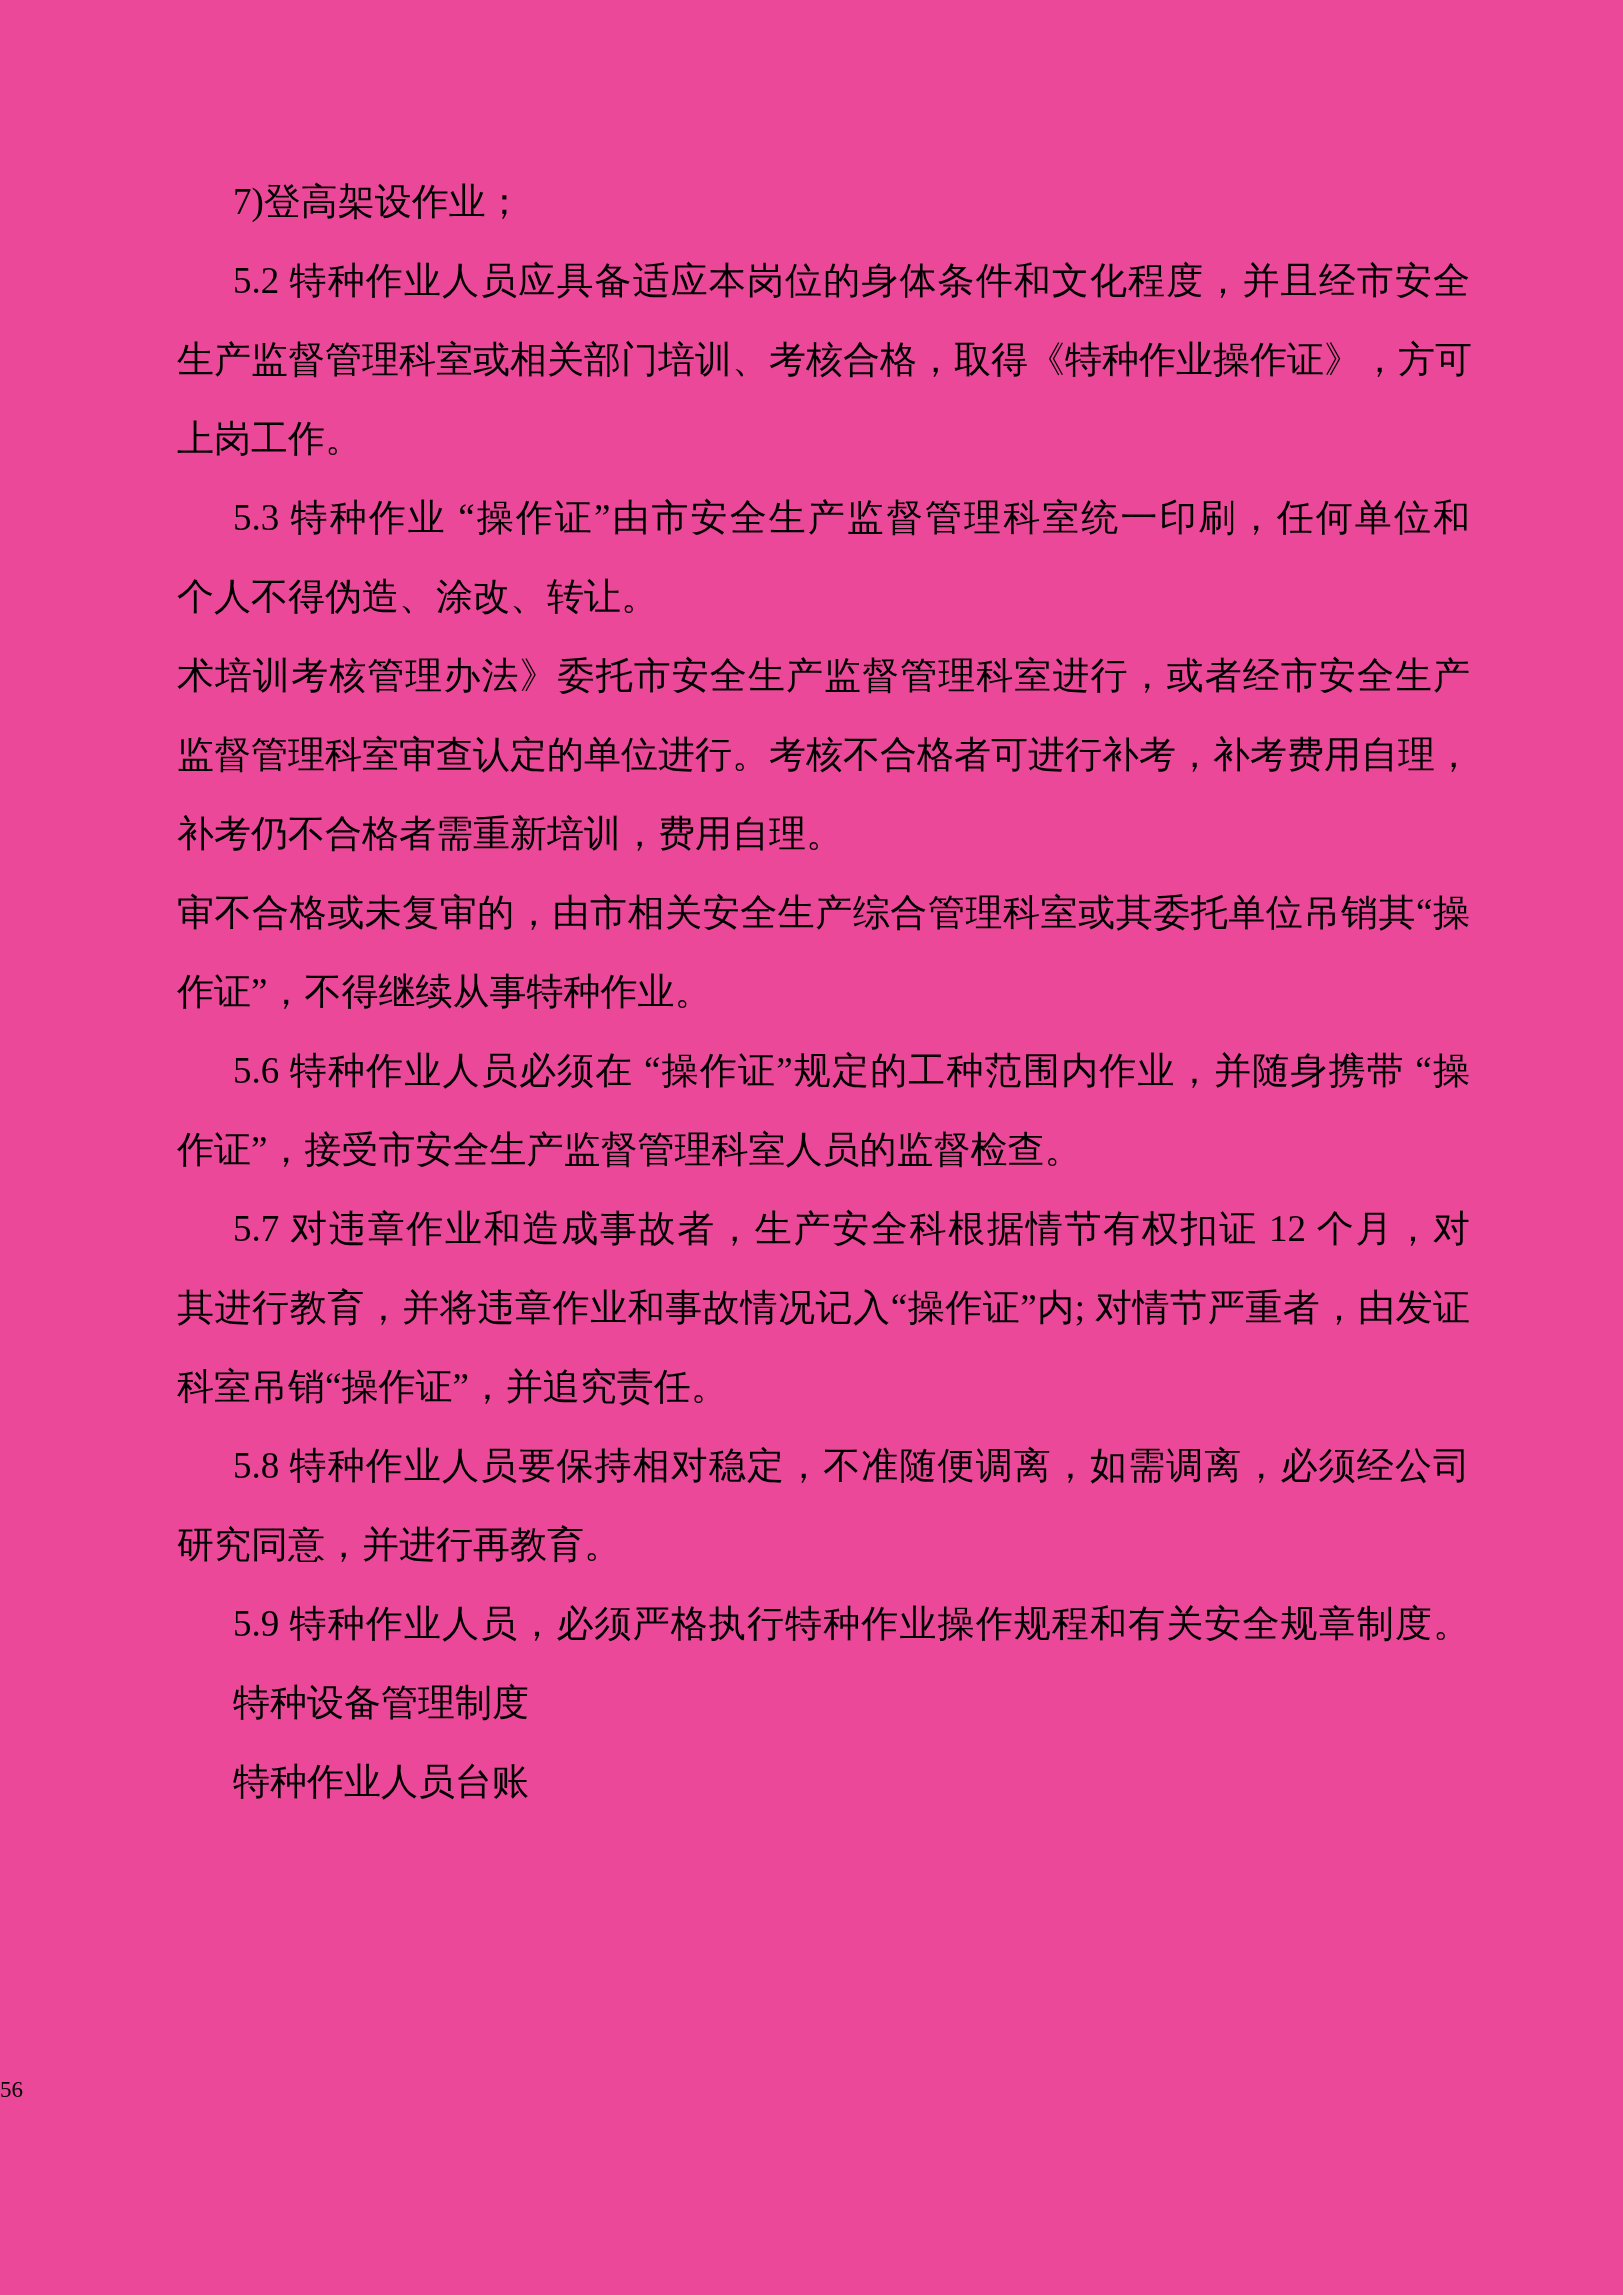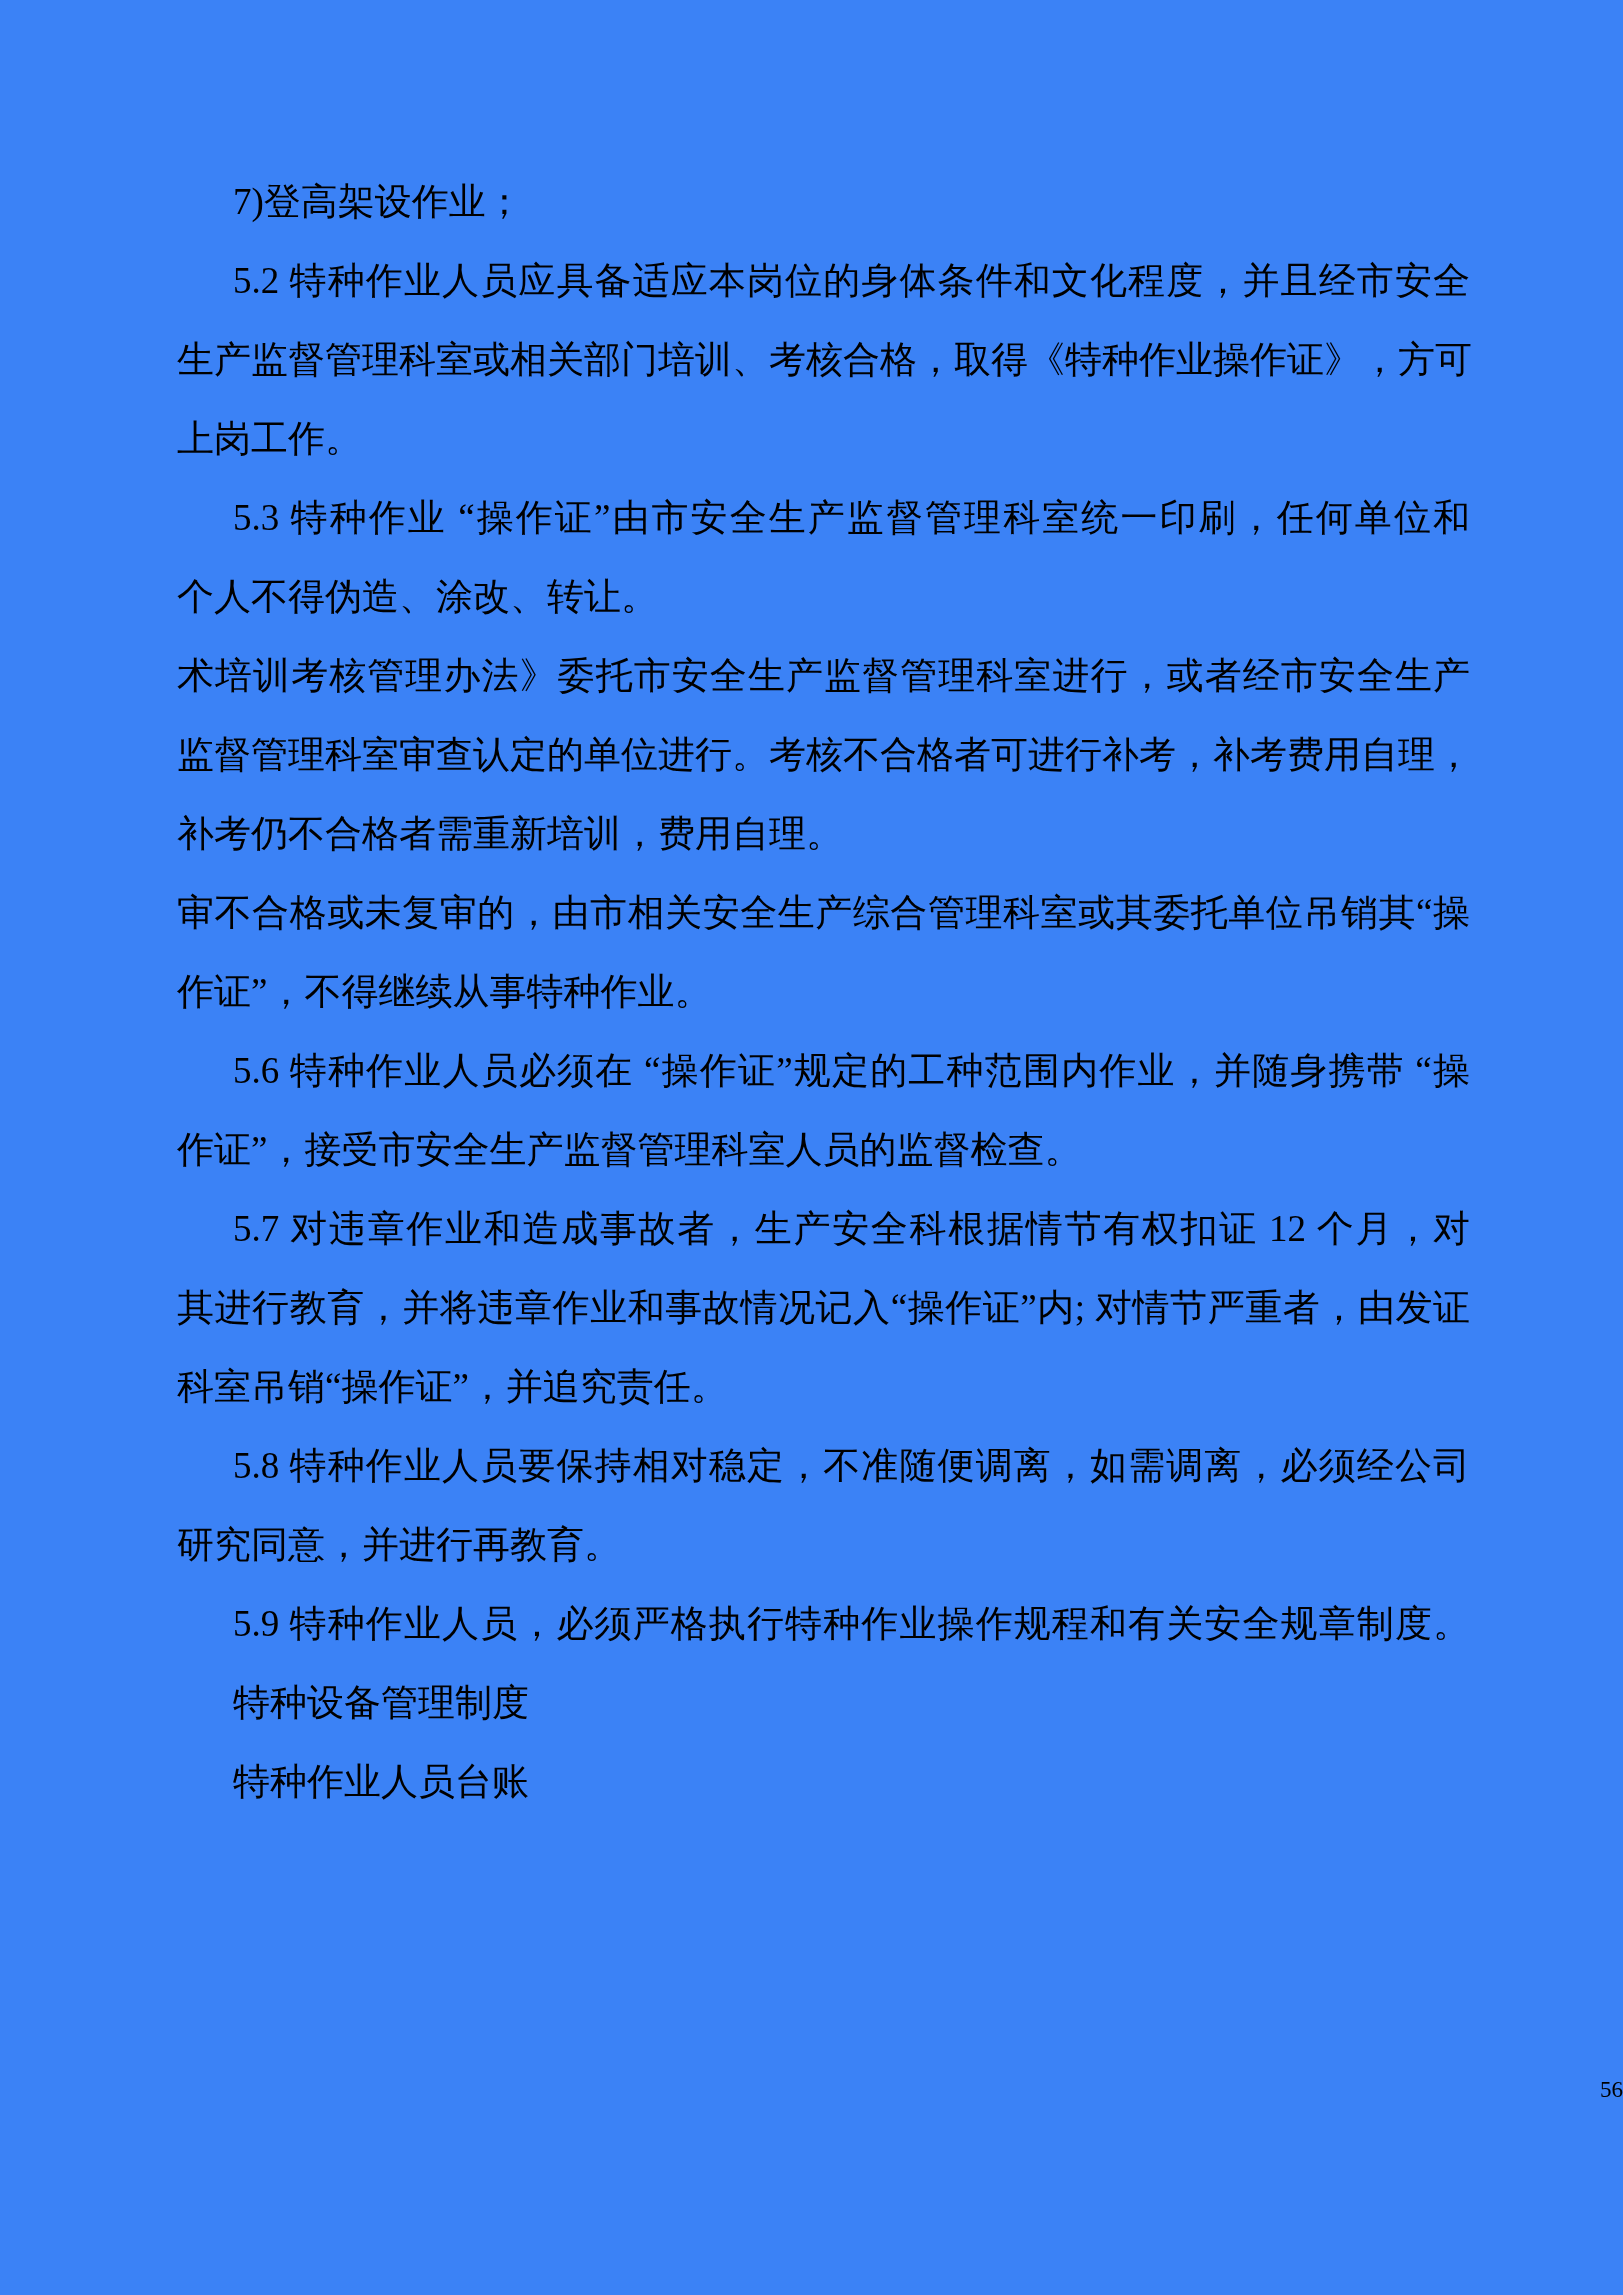--- a/index.html
+++ b/index.html
@@ -1,35 +1,35 @@
 <!DOCTYPE html>
 <html style="font-size:9.5px"><head>
 <meta charset="utf-8">
 <style>
   html, body { margin: 0; padding: 0; background: #ffffff; }
   body { width: 1623px; height: 2295px; position: relative; overflow: hidden; }
   .page {
     position: absolute; left: 0; top: 0; width: 1623px; height: 2295px;
-    background: #3b82f6; color: #000000;
+    background: #ec4899; color: #000000;
     font-family: "Liberation Serif", "DejaVu Serif", serif;
   }
   .content {
     position: absolute; left: 177px; top: 162px; width: 1293px;
   }
   .line {
     font-size: 37px; line-height: 79px; height: 79px;
     white-space: nowrap; text-align: justify; text-align-last: justify;
     letter-spacing: 0px;
   }
   .line.last { text-align-last: left; }
   .indent { padding-left: 56px; }
   .bold { font-weight: bold; }
   .page-number {
     position: absolute; left: 0; width: 1623px; top: 2075px;
-    text-align: right; font-size: 23px; line-height: 30px;
+    text-align: left; font-size: 23px; line-height: 30px;
   }
 </style>
 </head>
 <body>
 
 <div class="page">
   <div class="content">
     <div class="line indent last">7)登高架设作业；</div>
 
     <div class="line indent">5.2 特种作业人员应具备适应本岗位的身体条件和文化程度，并且经市安全</div>

